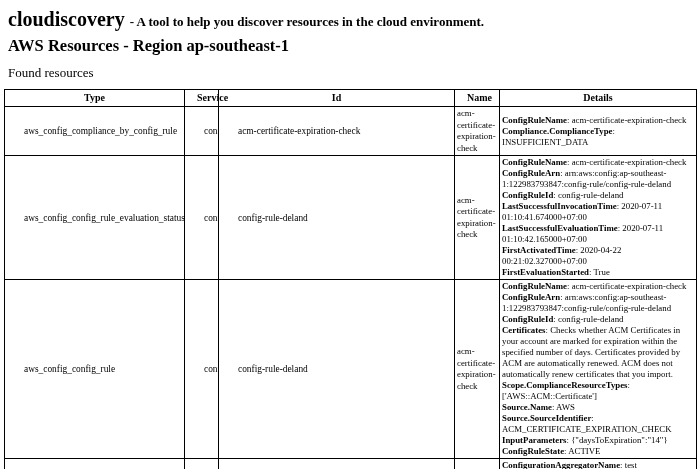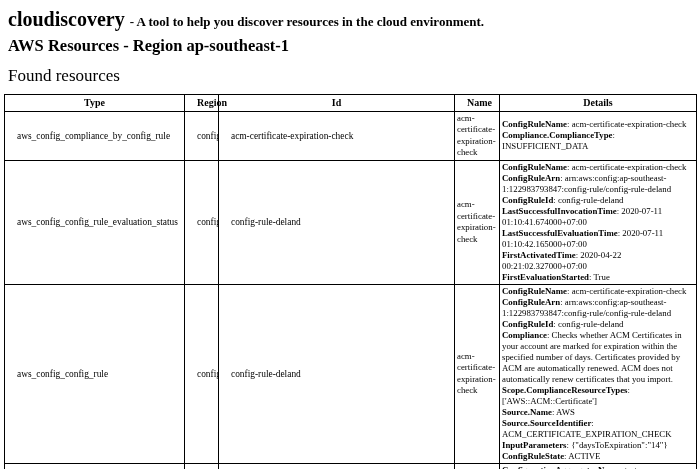--- a/index.html
+++ b/index.html
@@ -5,31 +5,31 @@
   html, body { margin:0; padding:0; }
   body {
     width:700px; height:469px; overflow:hidden;
     background:#ffffff; color:#000000;
     font-family:"Liberation Serif","DejaVu Serif",serif;
   }
   .page { padding:8px 8px 0 8px; }
   h1 { font-size:20px; font-weight:bold; margin:0; line-height:1.15; }
   h1 .tagline { font-size:13px; font-weight:bold; }
   h2 { font-size:16.5px; font-weight:bold; margin:6px 0 8px 0; line-height:1.1; }
-  .found { font-size:17px; font-weight:normal; margin:11px 0 0 0; line-height:1.15; }
+  .found { font-size:13px; font-weight:normal; margin:11px 0 0 0; line-height:1.15; }
   table.resources {
     border-collapse:collapse; table-layout:fixed;
     width:692px; margin:8px 0 0 -4px;
   }
   th, td { border:1px solid #000000; }
   th {
     font-size:10px; font-weight:bold; text-align:center;
     padding:2px 12px; line-height:1.2;
   }
-  td { vertical-align:middle; padding:1px 12px; }
+  td { vertical-align:middle; padding:1px 19px; }
   .c-type, .c-service, .c-id {
     font-size:9.4px; white-space:nowrap; overflow:hidden;
   }
   .c-name {
     font-size:8.8px; line-height:11.5px;
     overflow-wrap:break-word; padding:1px 2px;
   }
   .c-details {
     font-size:8.8px; line-height:11px; padding:1px 2px;
     overflow-wrap:anywhere; word-break:break-word;
@@ -49,21 +49,21 @@
     <colgroup>
       <col style="width:180px">
       <col style="width:34px">
       <col style="width:236px">
       <col style="width:45px">
       <col style="width:197px">
     </colgroup>
     <thead>
       <tr>
         <th>Type</th>
-        <th>Region</th>
+        <th>Service</th>
         <th>Id</th>
         <th>Name</th>
         <th>Details</th>
       </tr>
     </thead>
     <tbody>
       <tr>
         <td class="c-type">aws_config_compliance_by_config_rule</td>
         <td class="c-service">config</td>
         <td class="c-id">acm-certificate-expiration-check</td>
@@ -90,21 +90,21 @@
       </tr>
       <tr>
         <td class="c-type">aws_config_config_rule</td>
         <td class="c-service">config</td>
         <td class="c-id">config-rule-deland</td>
         <td class="c-name">acm-certificate-expiration-check</td>
         <td class="c-details">
             <div><b>ConfigRuleName</b>: acm-certificate-expiration-check</div>
             <div><b>ConfigRuleArn</b>: arn:aws:config:ap-southeast-1:122983793847:config-rule/config-rule-deland</div>
             <div><b>ConfigRuleId</b>: config-rule-deland</div>
-            <div><b>Compliance</b>: Checks whether ACM Certificates in your account are marked for expiration within the specified number of days. Certificates provided by ACM are automatically renewed. ACM does not automatically renew certificates that you import.</div>
+            <div><b>Certificates</b>: Checks whether ACM Certificates in your account are marked for expiration within the specified number of days. Certificates provided by ACM are automatically renewed. ACM does not automatically renew certificates that you import.</div>
             <div><b>Scope.ComplianceResourceTypes</b>: ['AWS::ACM::Certificate']</div>
             <div><b>Source.Name</b>: AWS</div>
             <div><b>Source.SourceIdentifier</b>: ACM_CERTIFICATE_EXPIRATION_CHECK</div>
             <div><b>InputParameters</b>: {"daysToExpiration":"14"}</div>
             <div><b>ConfigRuleState</b>: ACTIVE</div>
           </td>
       </tr>
       <tr class="row-cut">
         <td class="c-type"></td>
         <td class="c-service"></td>

